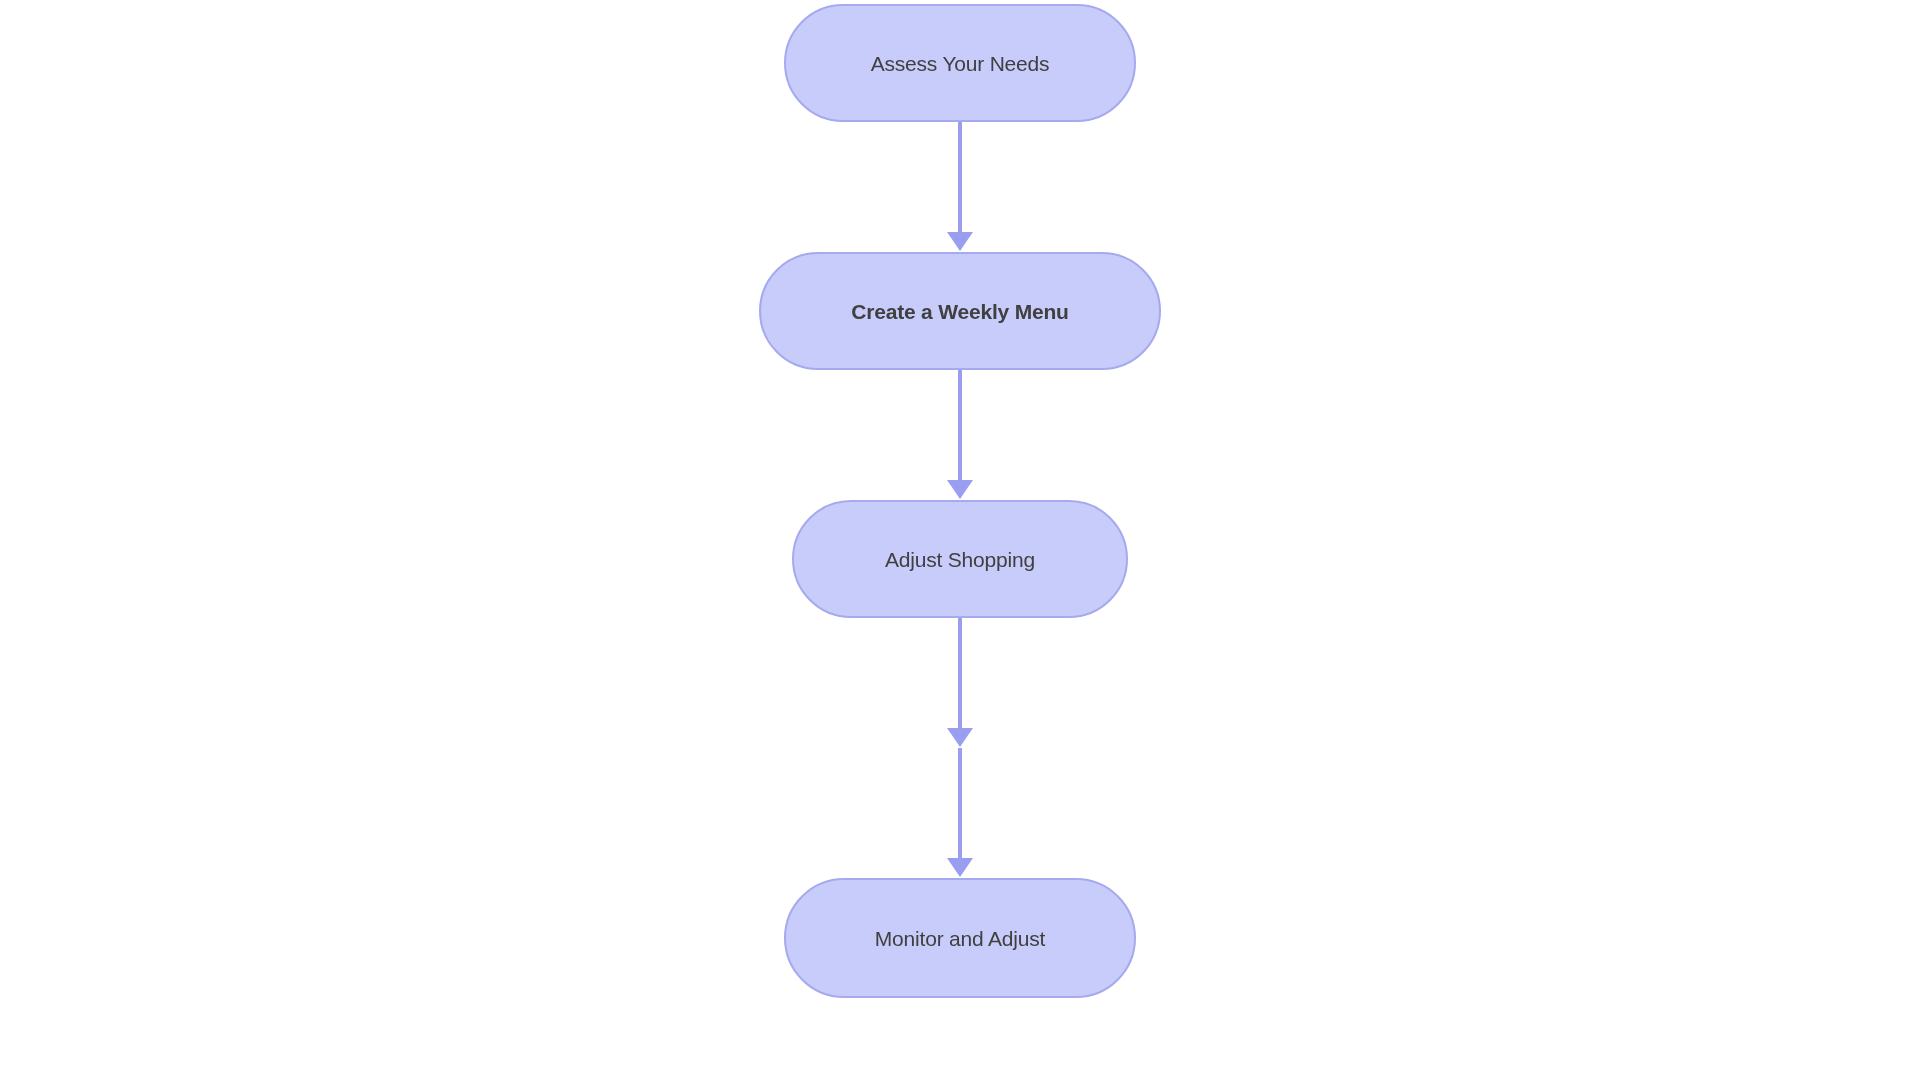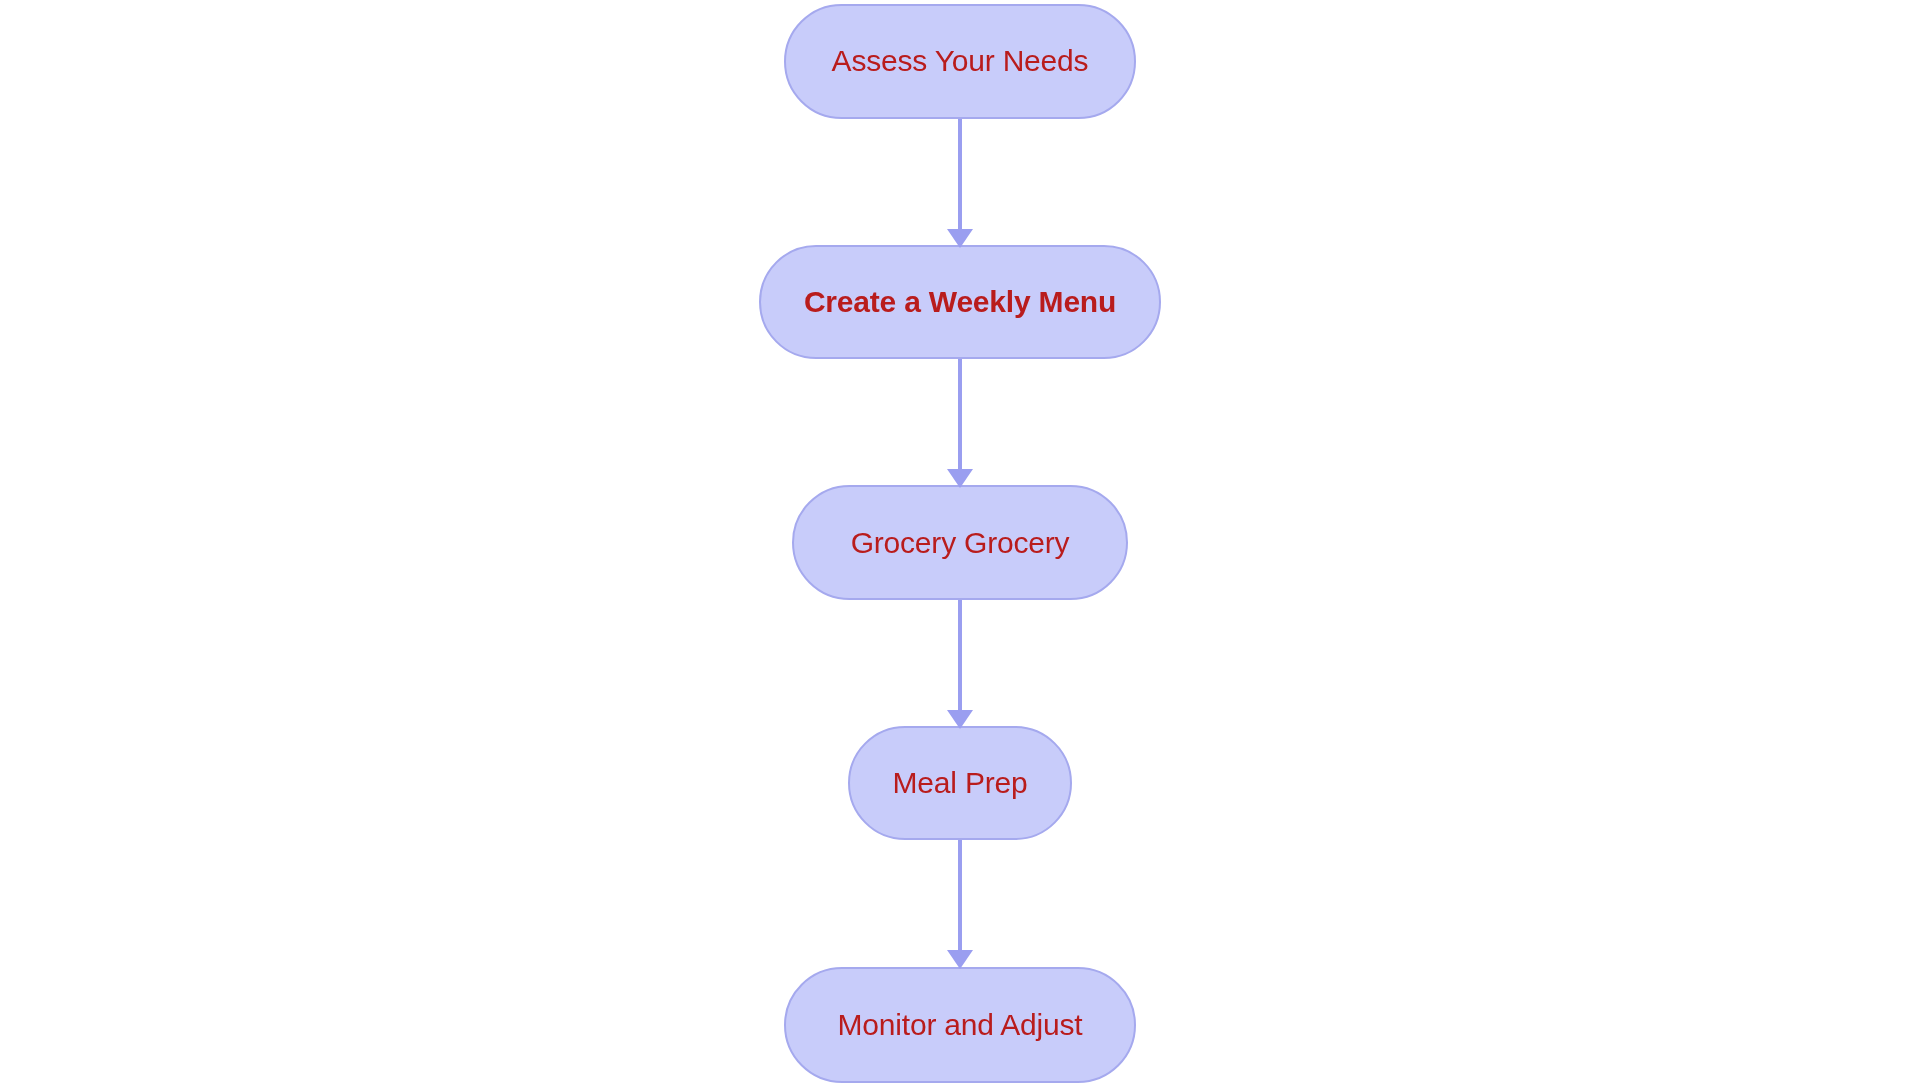--- a/index.html
+++ b/index.html
@@ -30,23 +30,23 @@
     align-items: center;
   }
   .node {
     box-sizing: border-box;
     display: flex;
     align-items: center;
     justify-content: center;
     background: #c8ccfa;
     border: 2px solid #a5a9ee;
     border-radius: 999px;
-    color: #b91c1c;
+    color: #404040;
     font-family: "Liberation Sans", sans-serif;
-    font-size: 30px;
+    font-size: 21px;
     font-weight: 400;
     letter-spacing: -0.2px;
     white-space: nowrap;
     line-height: 1;
   }
   .node-label {
     display: block;
     padding: 0 6px;
   }
   .connector {
@@ -107,31 +107,28 @@
     <div class="node" id="node-1">
       <span class="node-label">Create a Weekly Menu</span>
     </div>
 
     <div class="connector" id="conn-1">
       <span class="line"></span>
       <span class="head"></span>
     </div>
 
     <div class="node" id="node-2">
-      <span class="node-label">Grocery Grocery</span>
+      <span class="node-label">Adjust Shopping</span>
     </div>
 
     <div class="connector" id="conn-2">
       <span class="line"></span>
       <span class="head"></span>
     </div>
 
-    <div class="node" id="node-3">
-      <span class="node-label">Meal Prep</span>
-    </div>
 
     <div class="connector" id="conn-3">
       <span class="line"></span>
       <span class="head"></span>
     </div>
 
     <div class="node" id="node-4">
       <span class="node-label">Monitor and Adjust</span>
     </div>
 

